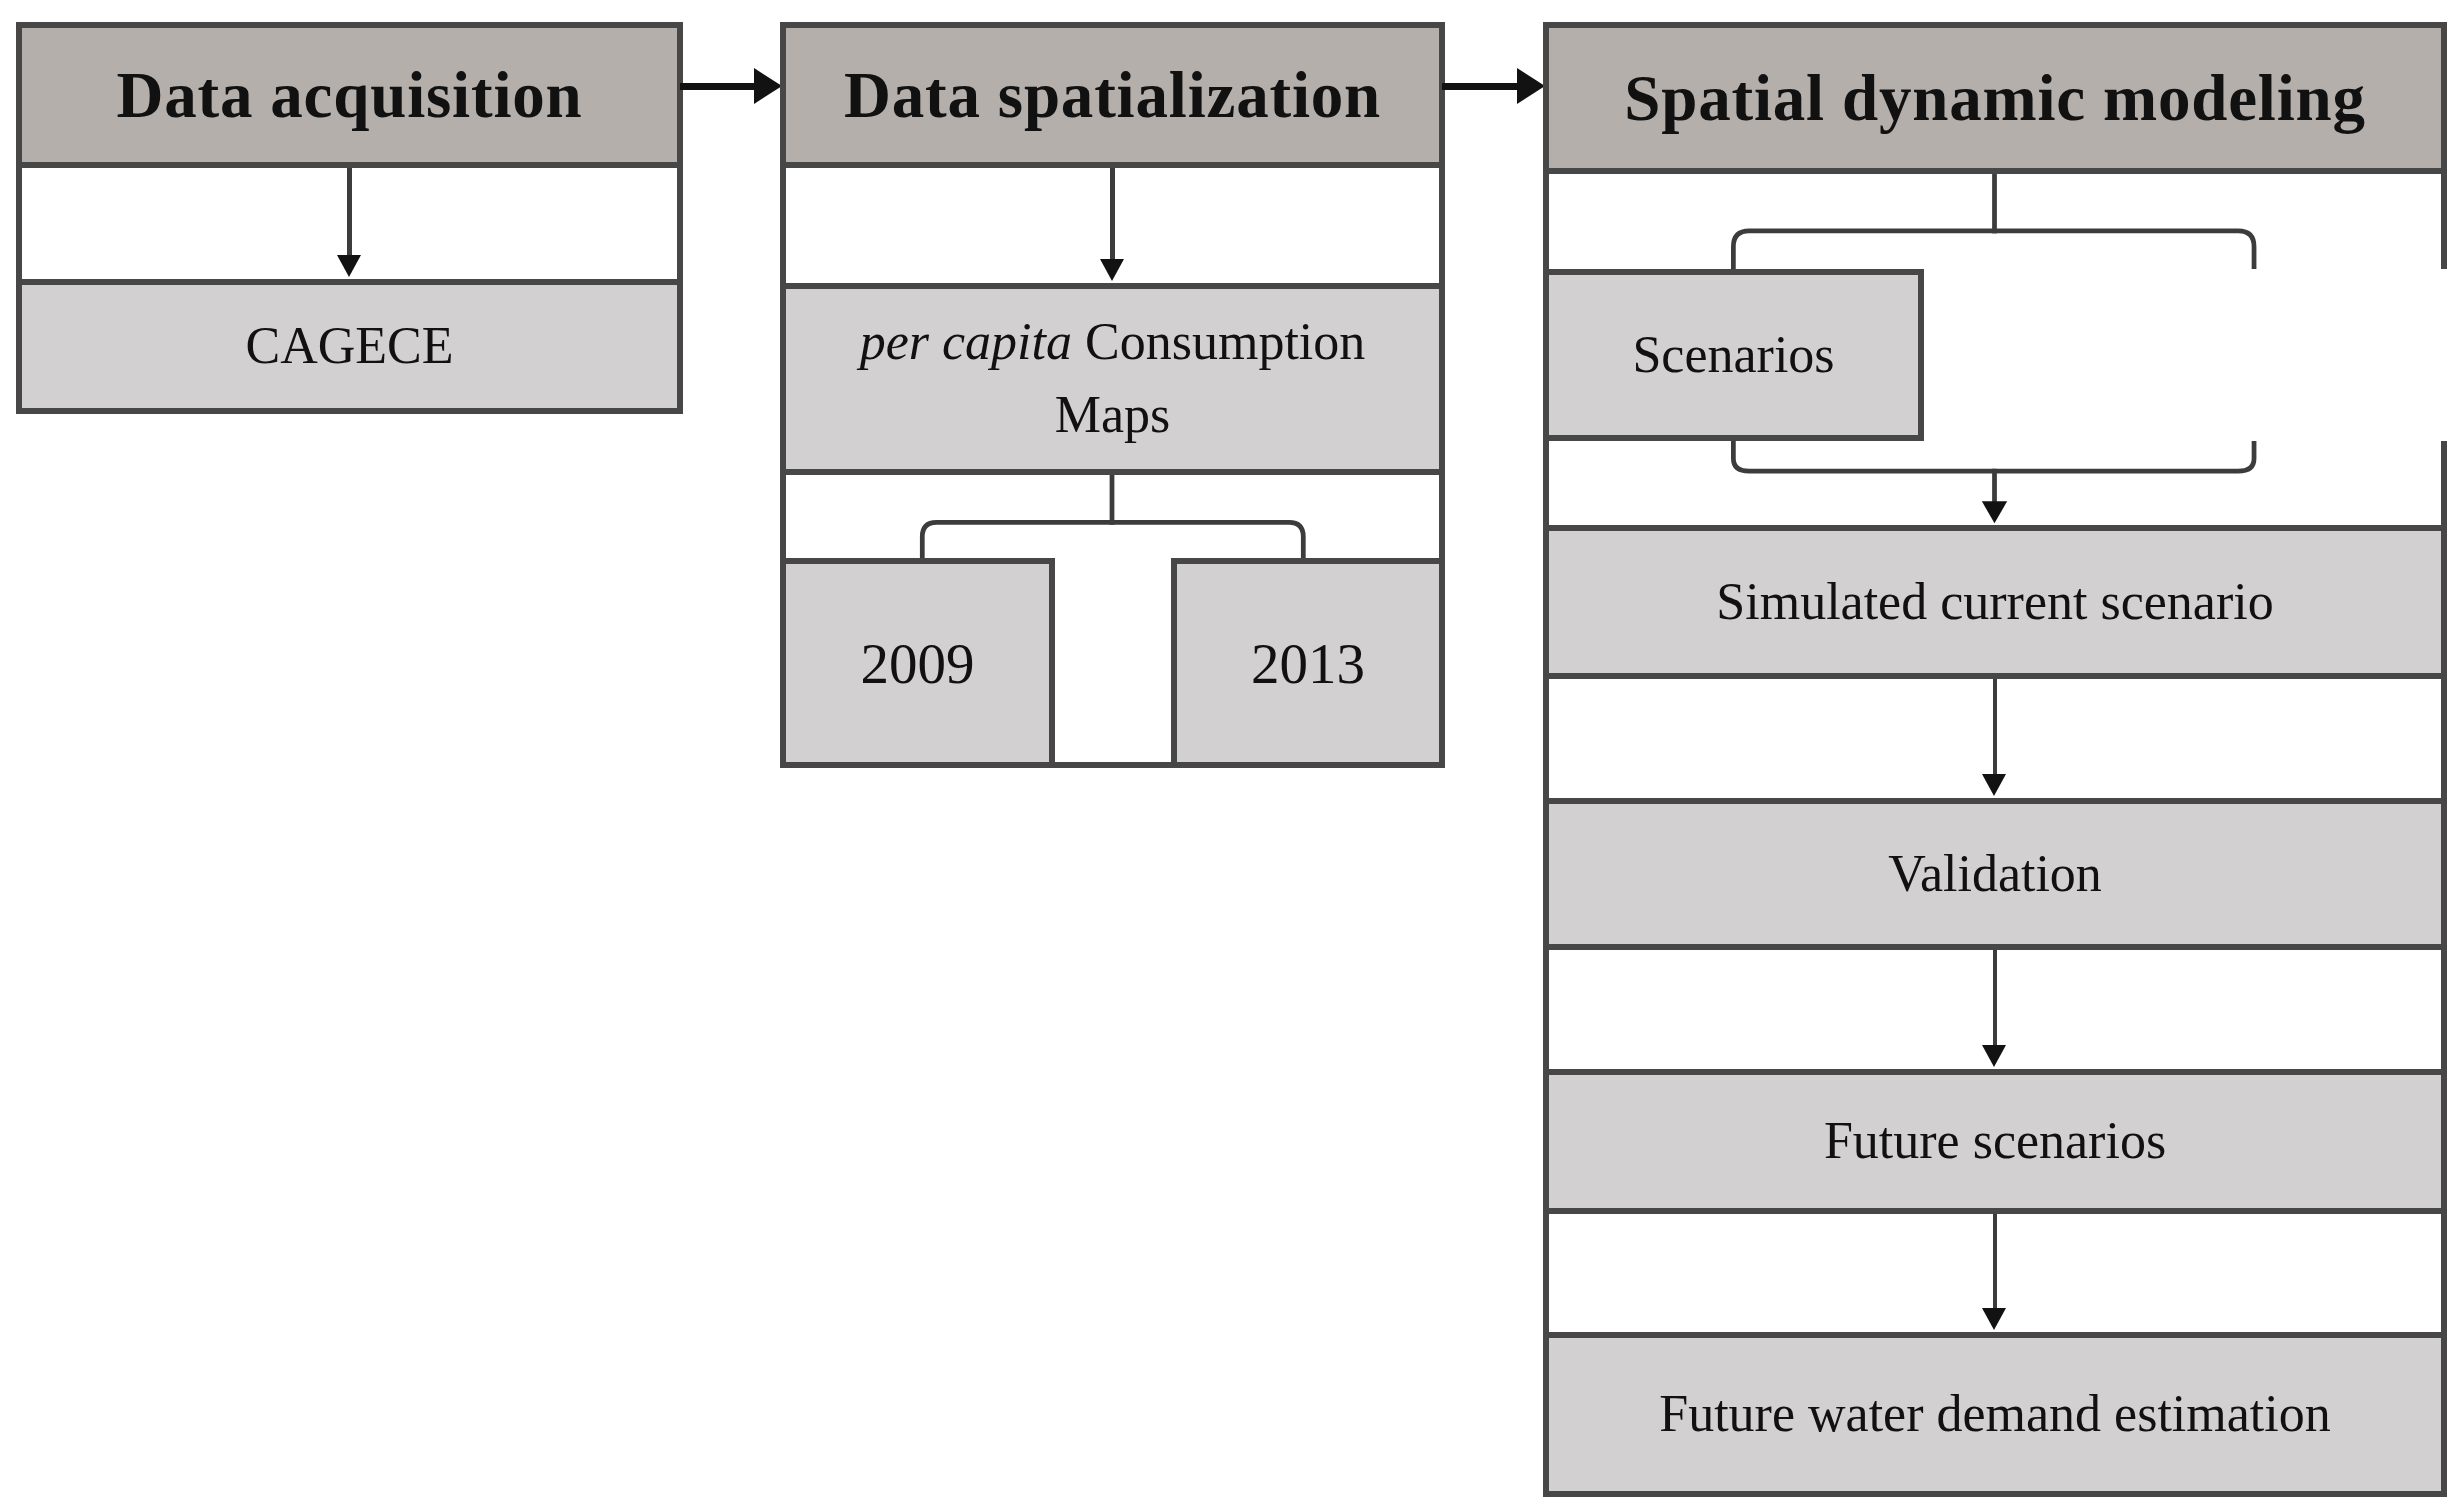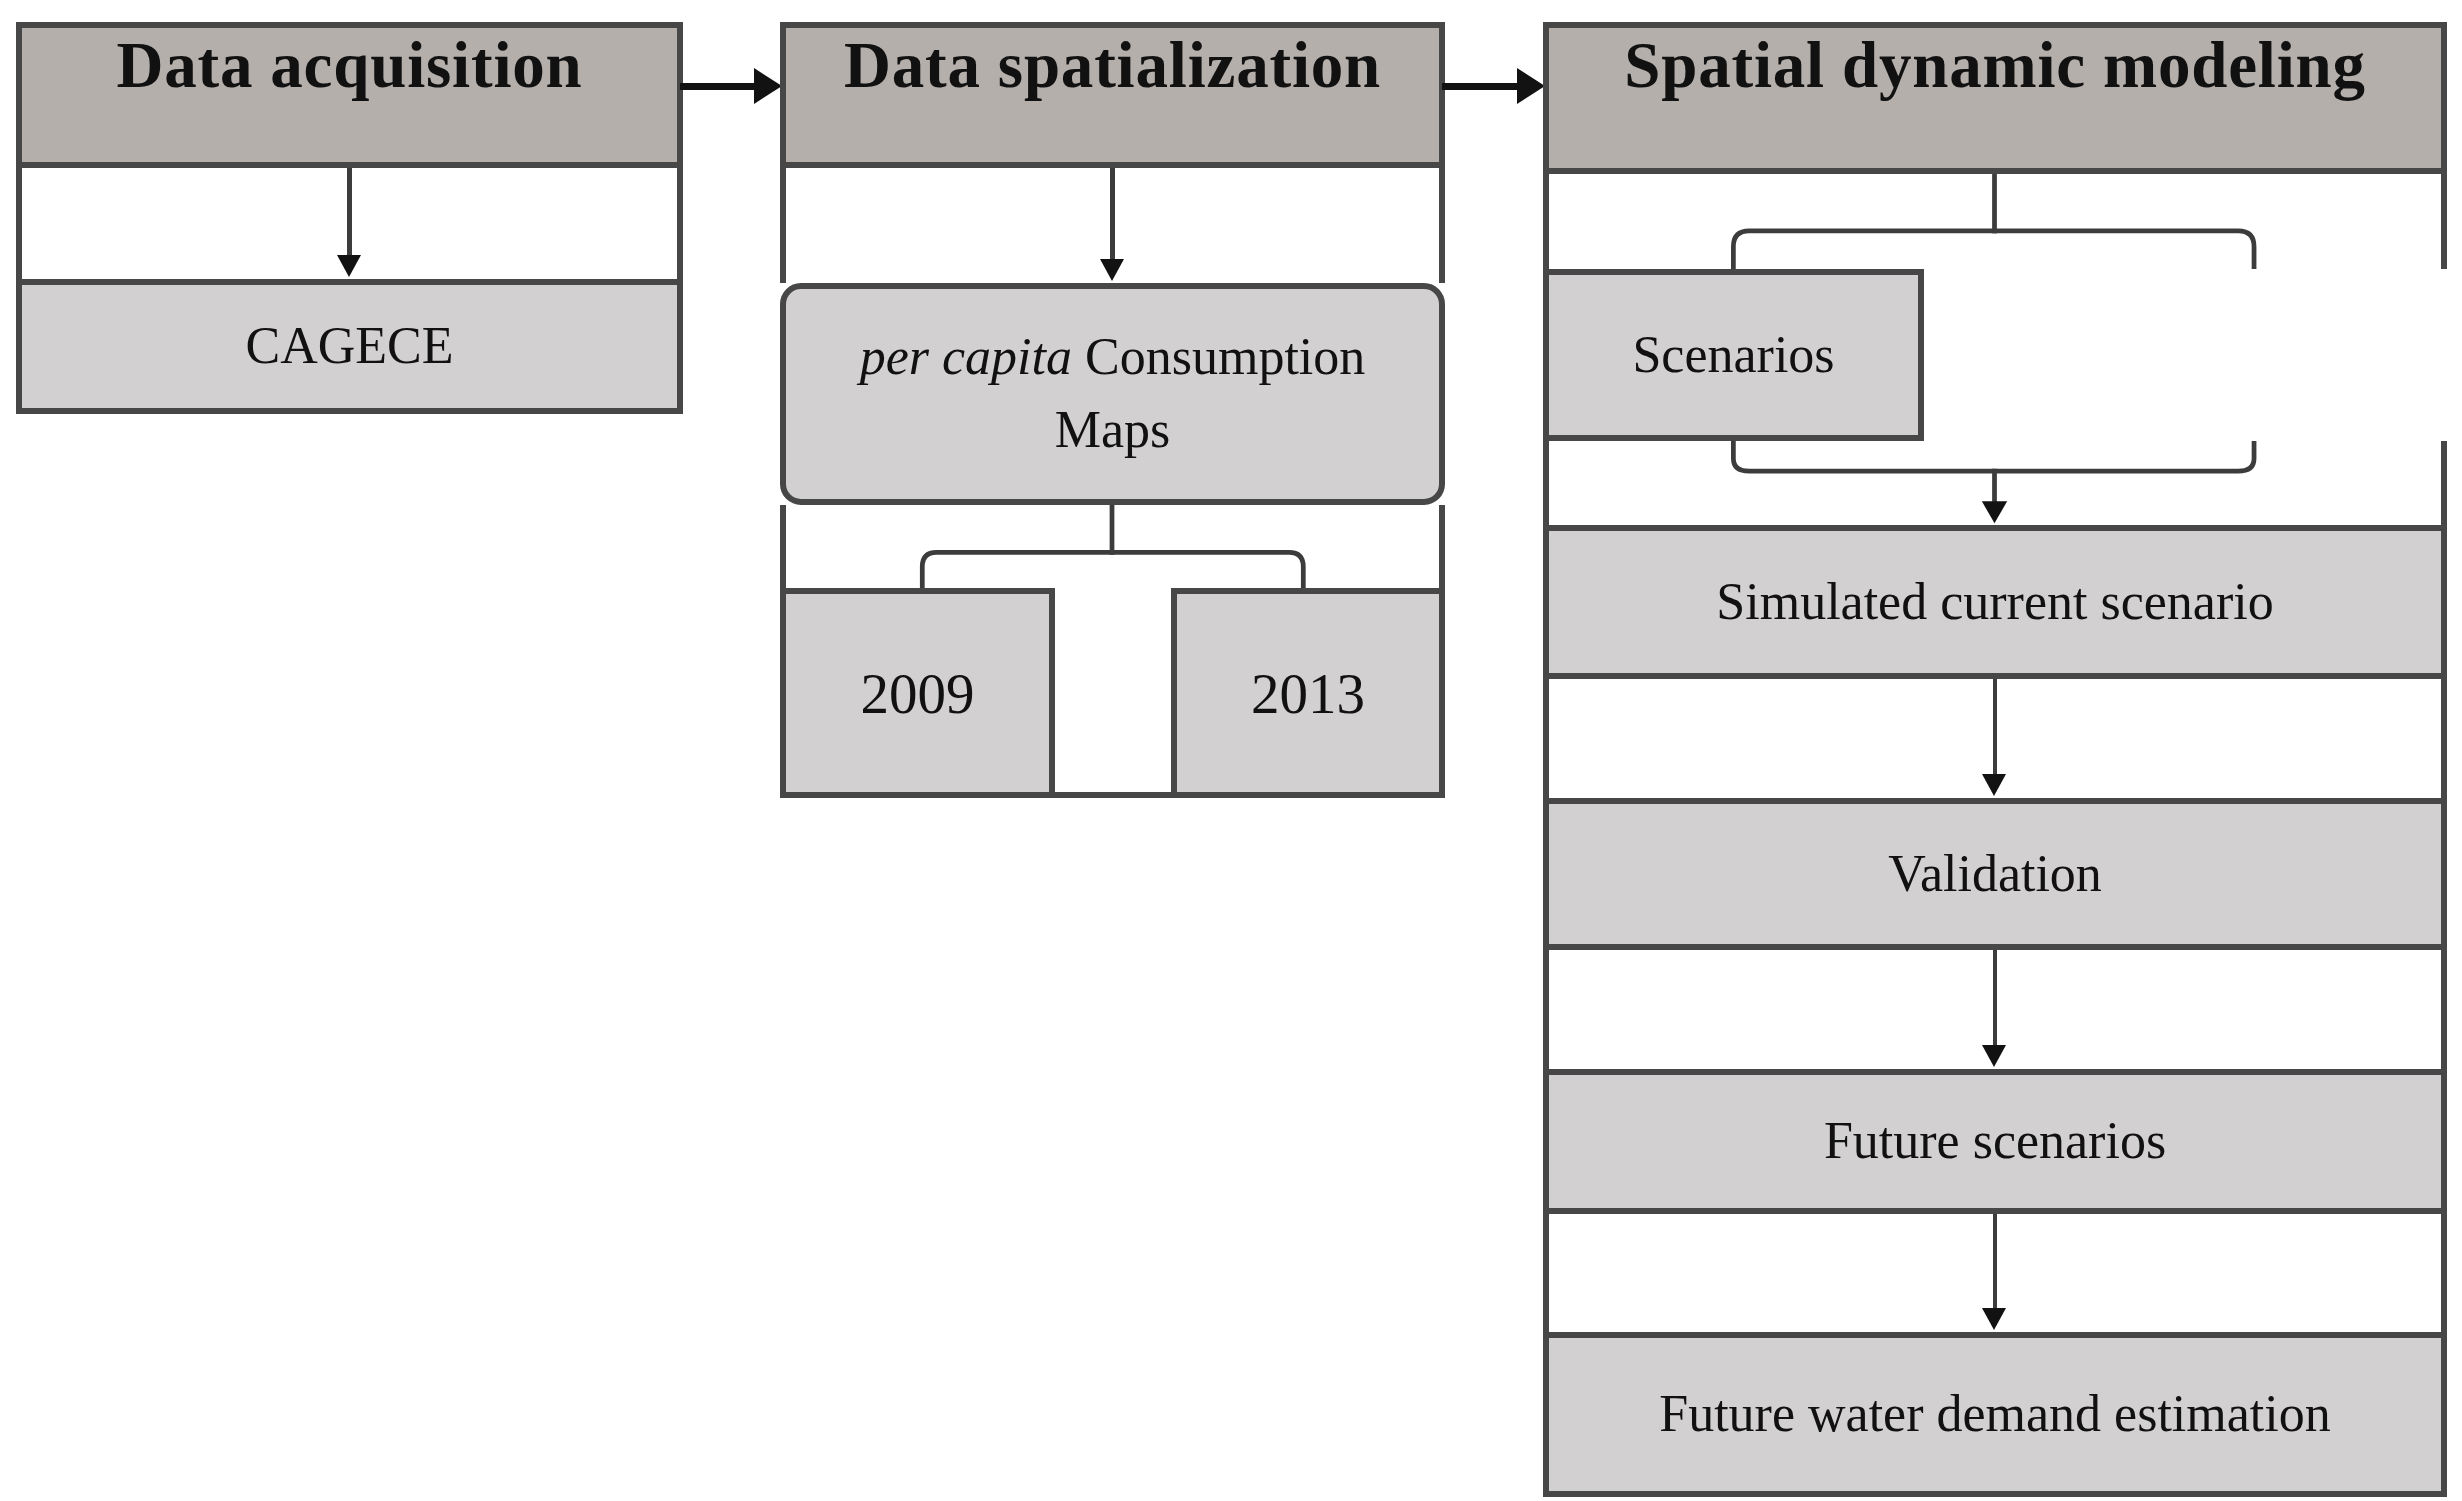--- a/index.html
+++ b/index.html
@@ -5,21 +5,21 @@
   html,body { margin:0; padding:0; background:#ffffff; }
   .canvas {
     position:relative; width:2462px; height:1501px; background:var(--background,#fff);
     font-family:"Liberation Serif","DejaVu Serif",serif; color:var(--text,#111);
     overflow:hidden;
   }
   .col { position:absolute; }
   .row { position:relative; box-sizing:border-box; width:100%; }
   .hdr {
     background:var(--header_bg); border:6.3px solid var(--border);
-    display:flex; justify-content:center;
+    display:flex; align-items:center; justify-content:center;
     font-weight:bold; font-size:65px; letter-spacing:0.8px; text-align:center;
   }
   .gap {
     background:#ffffff; border-left:6.3px solid var(--border); border-right:6.3px solid var(--border);
   }
   .box {
     background:var(--box_bg); border:6.3px solid var(--border);
     display:flex; align-items:center; justify-content:center;
     font-size:52px; text-align:center; line-height:1.4;
   }
@@ -68,21 +68,21 @@
   <div class="htri" style="left:754px; top:68px;"></div>
 
   <div class="col" style="left:780px; top:22px; width:665px;">
     <div class="row hdr" style="height:146px;">
       <span>Data spatialization</span>
     </div>
     <div class="row gap" style="height:115px;">
       <div class="stem"></div>
       <div class="ahead"></div>
     </div>
-    <div class="row box" style="height:222px;border-radius:21px;">
+    <div class="row box" style="height:192px;">
       <div>
         <div>
           <span class="it">per capita</span><span> Consumption</span>
         </div>
         <div>Maps</div>
       </div>
     </div>
     <div class="row gap" style="height:83px;">
       <svg class="gsvg" width="652" height="83" viewBox="0 0 824 105">
         <rect x="409" y="0" width="6" height="63"></rect>

